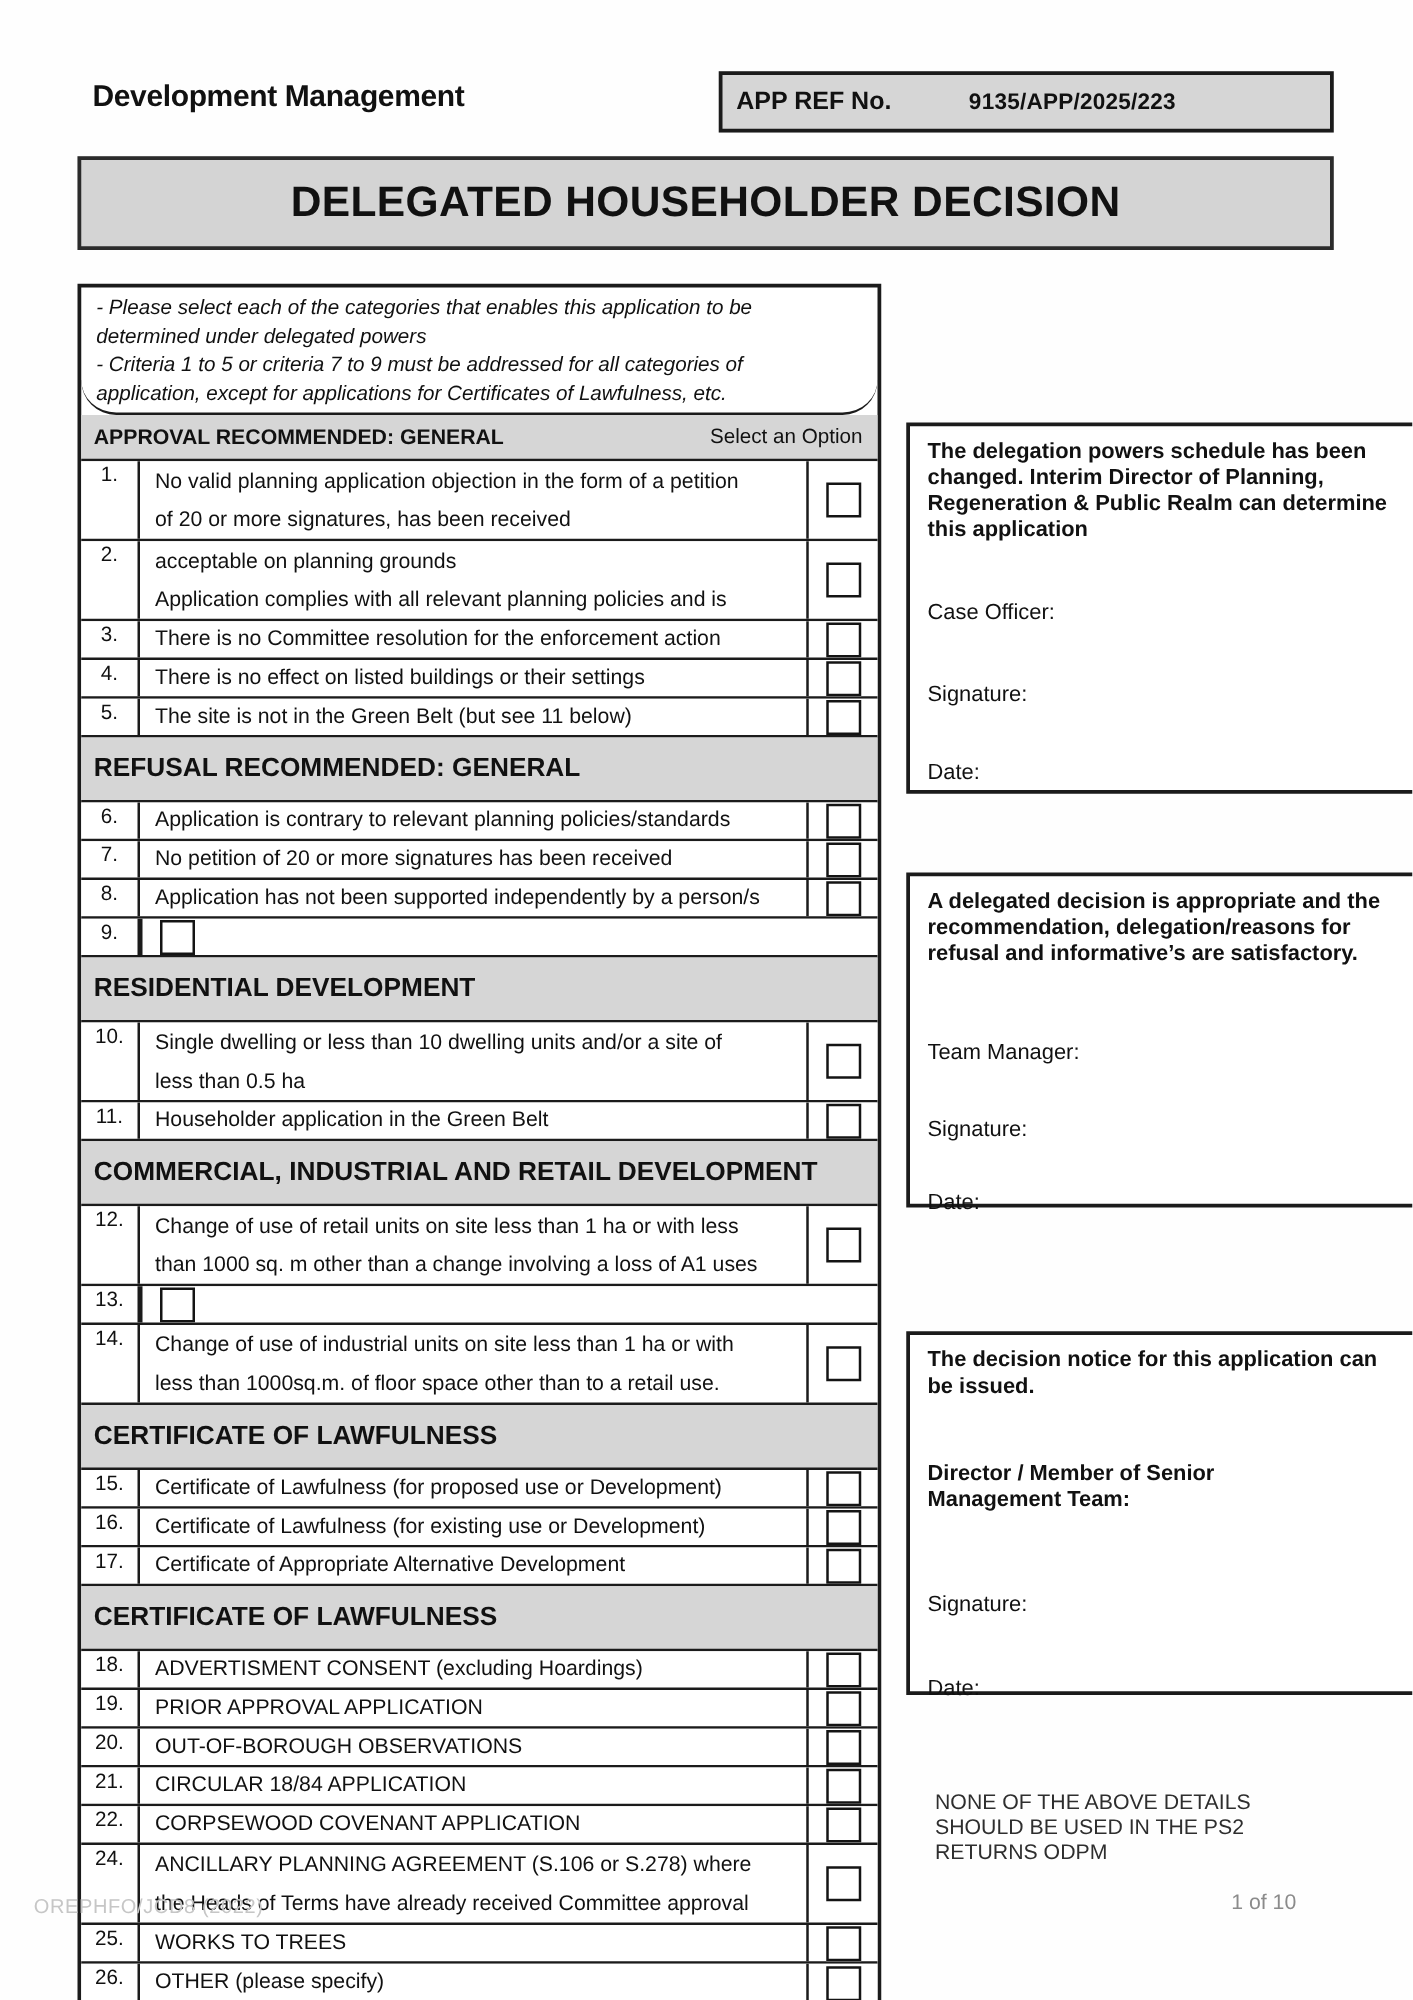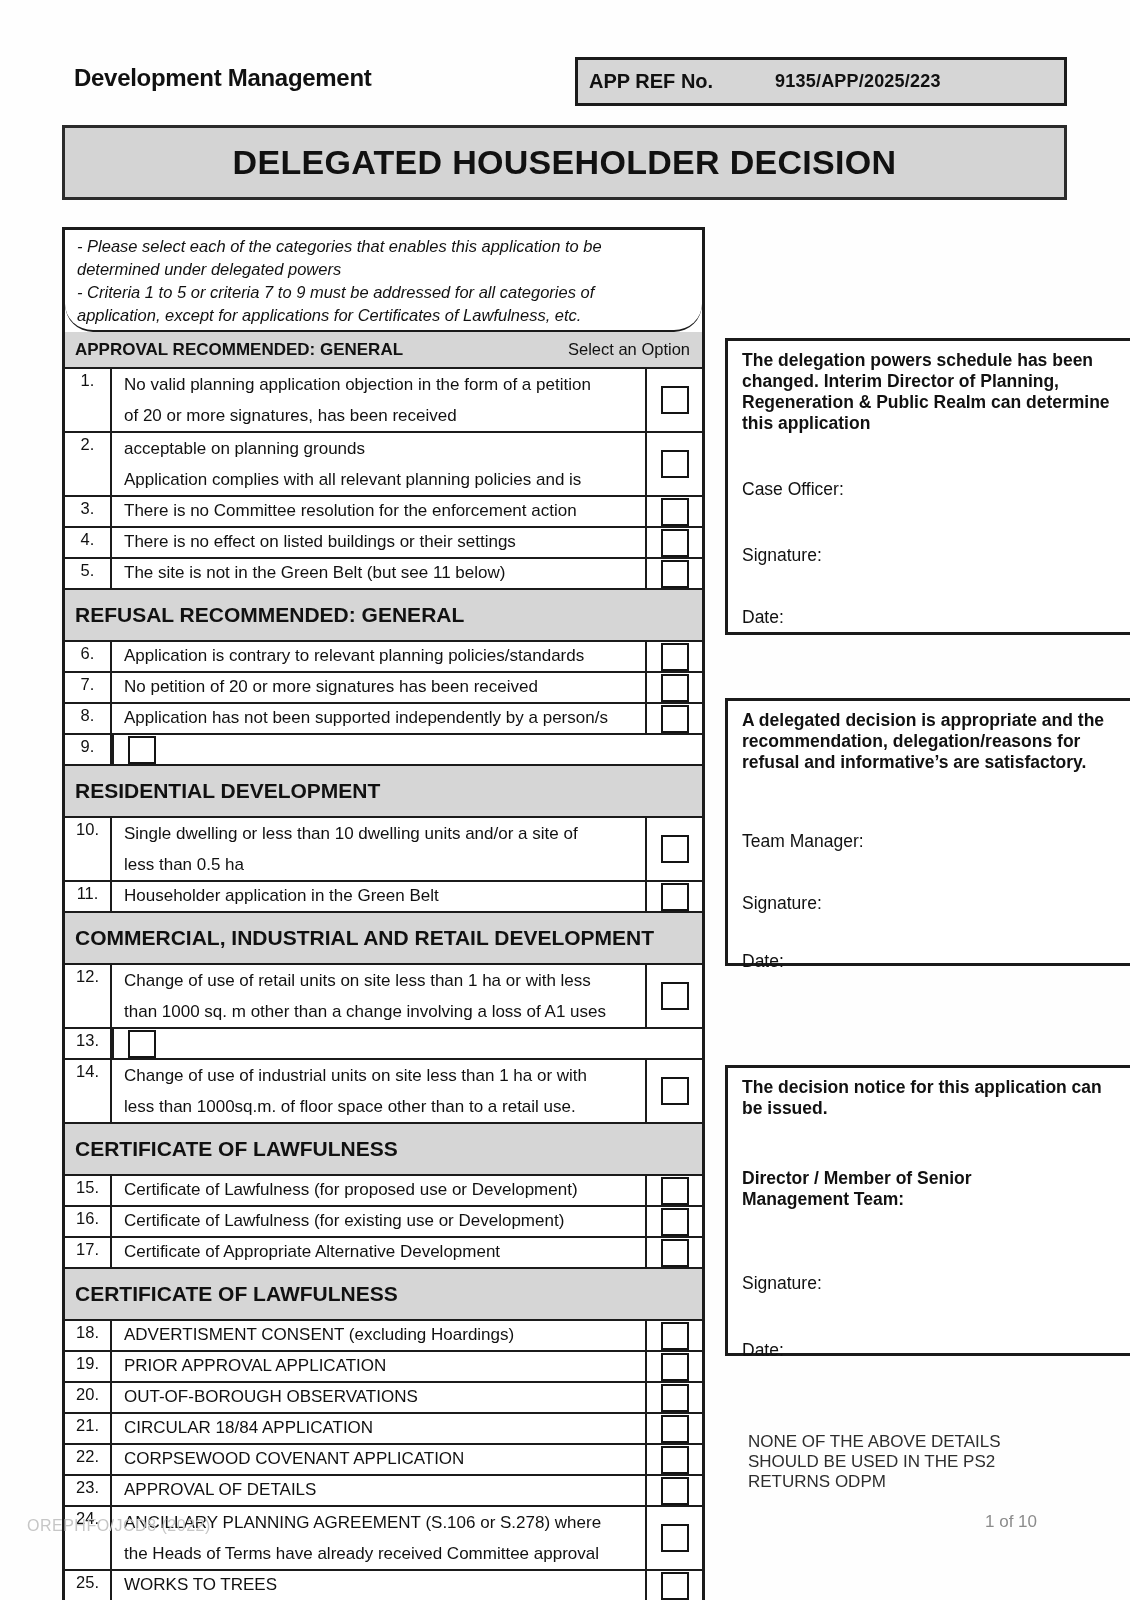--- a/index.html
+++ b/index.html
@@ -314,29 +314,20 @@
         </div>
         <div class="row-item single">
           <div class="cell-num">22.</div>
           <div class="cell-text">
             <div class="text-line">CORPSEWOOD COVENANT APPLICATION</div>
           </div>
           <div class="cell-check">
             <div class="checkbox"></div>
           </div>
         </div>
-        <div class="row-item single">
-          <div class="cell-num">23.</div>
-          <div class="cell-text">
-            <div class="text-line">APPROVAL OF DETAILS</div>
-          </div>
-          <div class="cell-check">
-            <div class="checkbox"></div>
-          </div>
-        </div>
         <div class="row-item double">
           <div class="cell-num">24.</div>
           <div class="cell-text">
             <div class="text-line">ANCILLARY PLANNING AGREEMENT (S.106 or S.278) where</div>
             <div class="text-line">the Heads of Terms have already received Committee approval</div>
           </div>
           <div class="cell-check">
             <div class="checkbox"></div>
           </div>
         </div>

